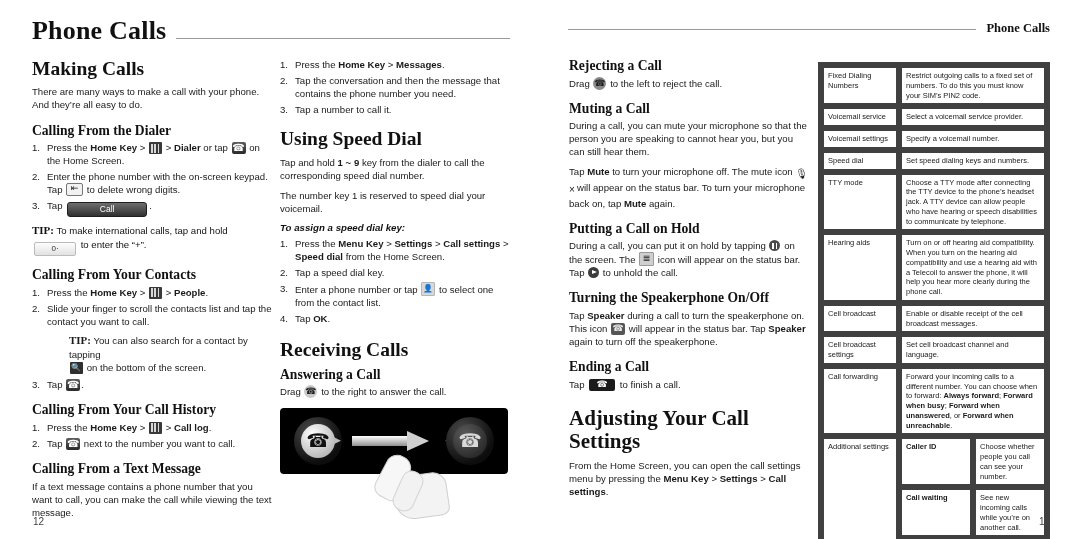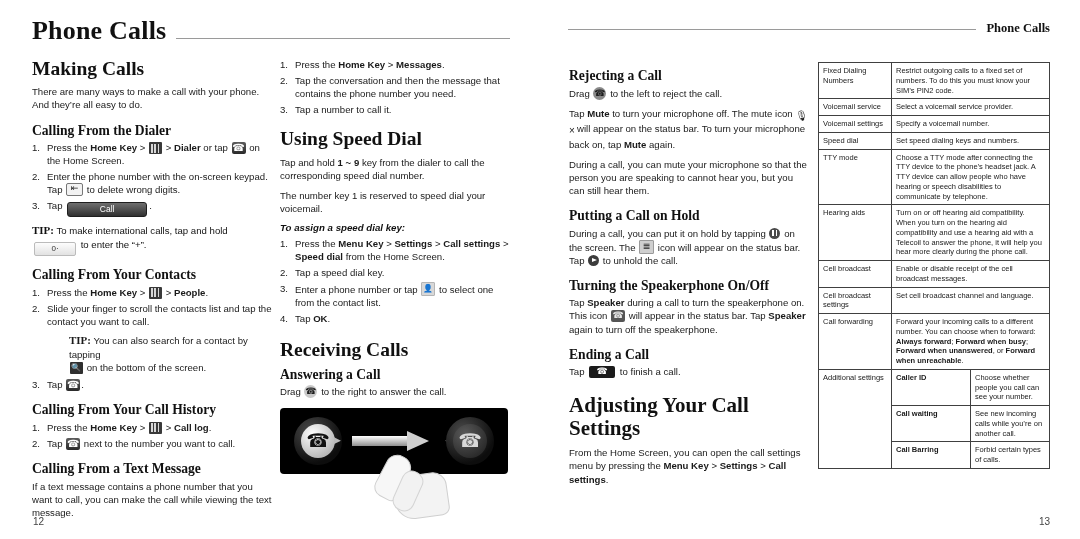--- a/index.html
+++ b/index.html
@@ -110,21 +110,21 @@
   .illus .arrow .head{position:absolute;left:55px;top:-1px;border-left:22px solid #cfcfcf;border-top:10px solid transparent;border-bottom:10px solid transparent;}
   .illus .car{position:absolute;left:54px;top:27px;font-size:9px;color:#bbb;}
   .illus .car2{position:absolute;right:56px;top:27px;font-size:9px;color:#777;}
   .hand{position:absolute;left:100px;top:46px;width:70px;height:62px;}
   .hand .palm{position:absolute;left:14px;top:20px;width:52px;height:42px;background:#f3f3f3;border:1.4px solid #cfcfcf;border-radius:18px 14px 8px 20px;transform:rotate(-8deg);}
   .hand .finger{position:absolute;left:0px;top:0px;width:24px;height:44px;background:#f7f7f7;border:1.4px solid #cfcfcf;border-radius:12px 12px 6px 10px;transform:rotate(28deg);}
   .hand .finger2{position:absolute;left:17px;top:16px;width:20px;height:40px;background:#f2f2f2;border:1.2px solid #d4d4d4;border-radius:10px;transform:rotate(24deg);}
 
   
   table.settings{border-collapse:collapse;width:232px;table-layout:fixed;}
-  table.settings td{border:1px solid #404040;padding:3px 4px;font-size:7.5px;line-height:1.3;vertical-align:top;color:#1a1a1a;}
+  table.settings td{border:6px solid #404040;padding:3px 4px;font-size:7.5px;line-height:1.3;vertical-align:top;color:#1a1a1a;}
   td.k{width:64px;}
   td.sk{width:55px;font-weight:bold;}
   td.v{}
 </style>
 </head>
 <body>
 
 <div class="spread">
 
   <div class="page page-left">
@@ -216,27 +216,28 @@
     <div class="folio folio-left">12</div>
   </div>
 
   <div class="page page-right">
 
     <div class="hdr-right">
       <span class="rule"></span>
       <span class="ttl">Phone Calls</span>
     </div>
 
-    <div class="col c3" style="left:29px;top:68px;">
+    <div class="col c3" style="left:29px;top:58px;">
 
       <h2 class="sub first">Rejecting a Call</h2>
       <p class="body"><span>Drag </span><span class="ic ic-rejphone"></span><span> to the left to reject the call.</span></p>
 
+      <h2 class="sub">Muting a Call</h2>
+      <p class="body">During a call, you can mute your microphone so that the person you are speaking to cannot hear you, but you can still hear them.</p>
       <p class="body"><span>Tap </span><b>Mute</b><span> to turn your microphone off. The mute icon </span><span class="ic-mute">🎙×</span><span> will appear on the status bar. To turn your microphone back on, tap </span><b>Mute</b><span> again.</span></p>
-      <p class="body">During a call, you can mute your microphone so that the person you are speaking to cannot hear you, but you can still hear them.</p>
 
       <h2 class="sub">Putting a Call on Hold</h2>
       <p class="body"><span>During a call, you can put it on hold by tapping </span><span class="ic ic-pause"></span><span> on the screen. The </span><span class="ic ic-hold"></span><span> icon will appear on the status bar. Tap </span><span class="ic ic-play"></span><span> to unhold the call.</span></p>
 
       <h2 class="sub">Turning the Speakerphone On/Off</h2>
       <p class="body"><span>Tap </span><b>Speaker</b><span> during a call to turn the speakerphone on. This icon </span><span class="ic ic-spk"></span><span> will appear in the status bar. Tap </span><b>Speaker</b><span> again to turn off the speakerphone.</span></p>
 
       <h2 class="sub">Ending a Call</h2>
       <p class="body"><span>Tap </span><span class="ic-end"></span><span> to finish a call.</span></p>
 

